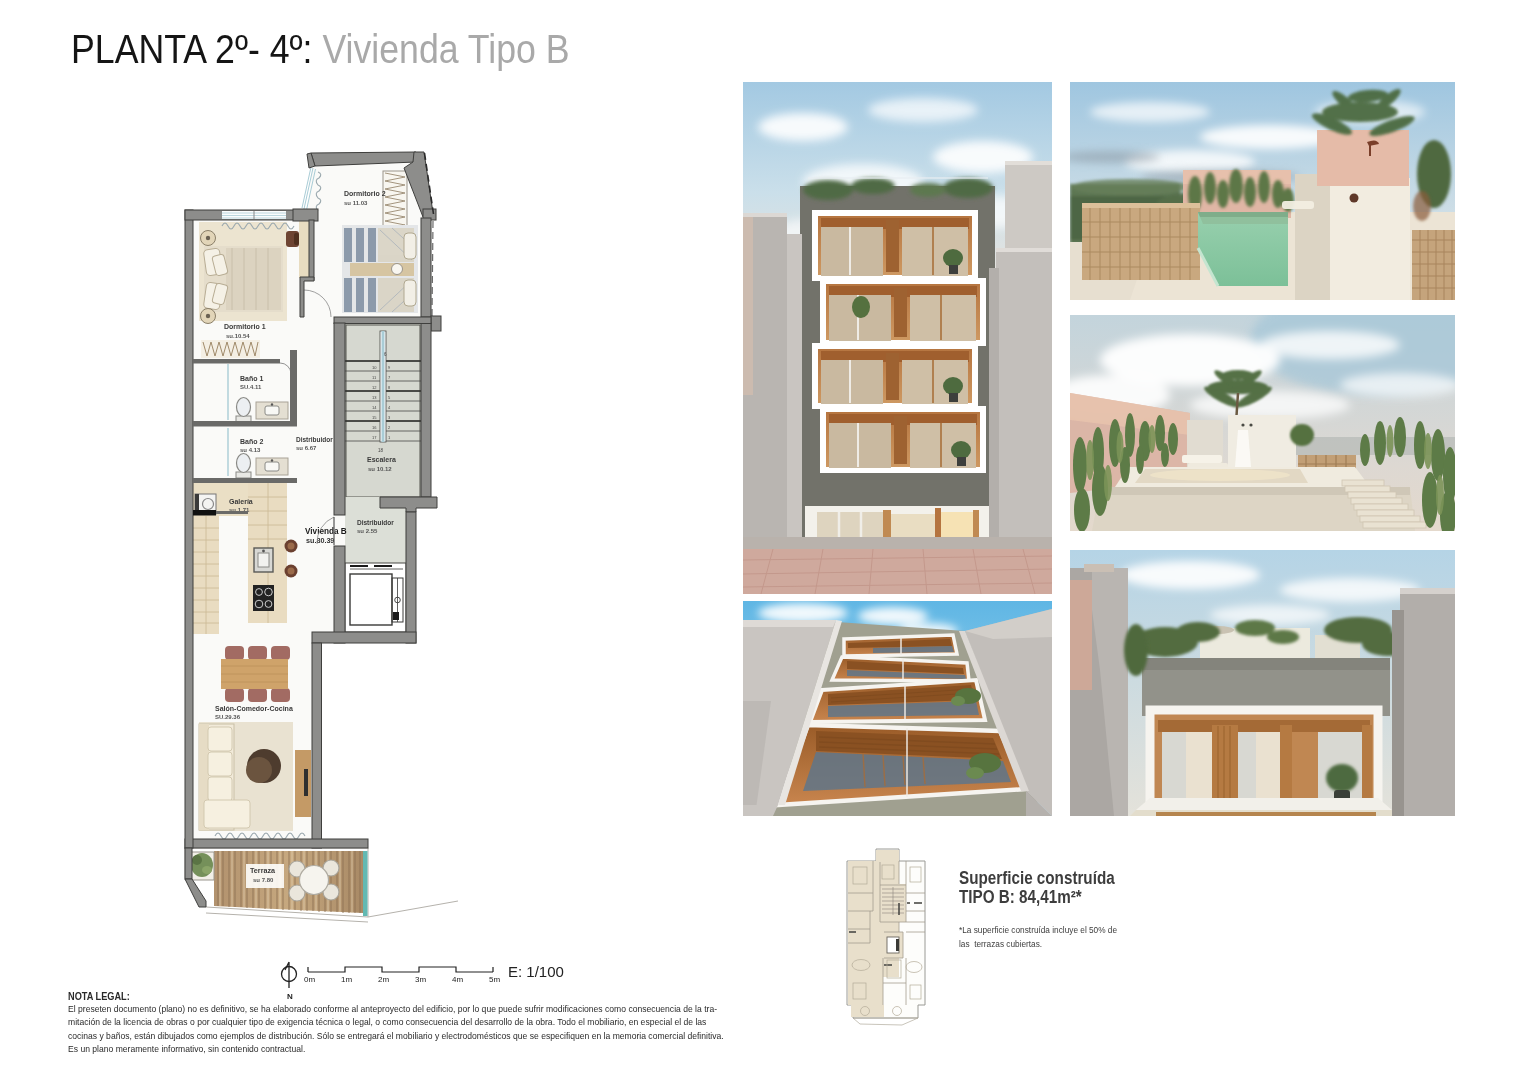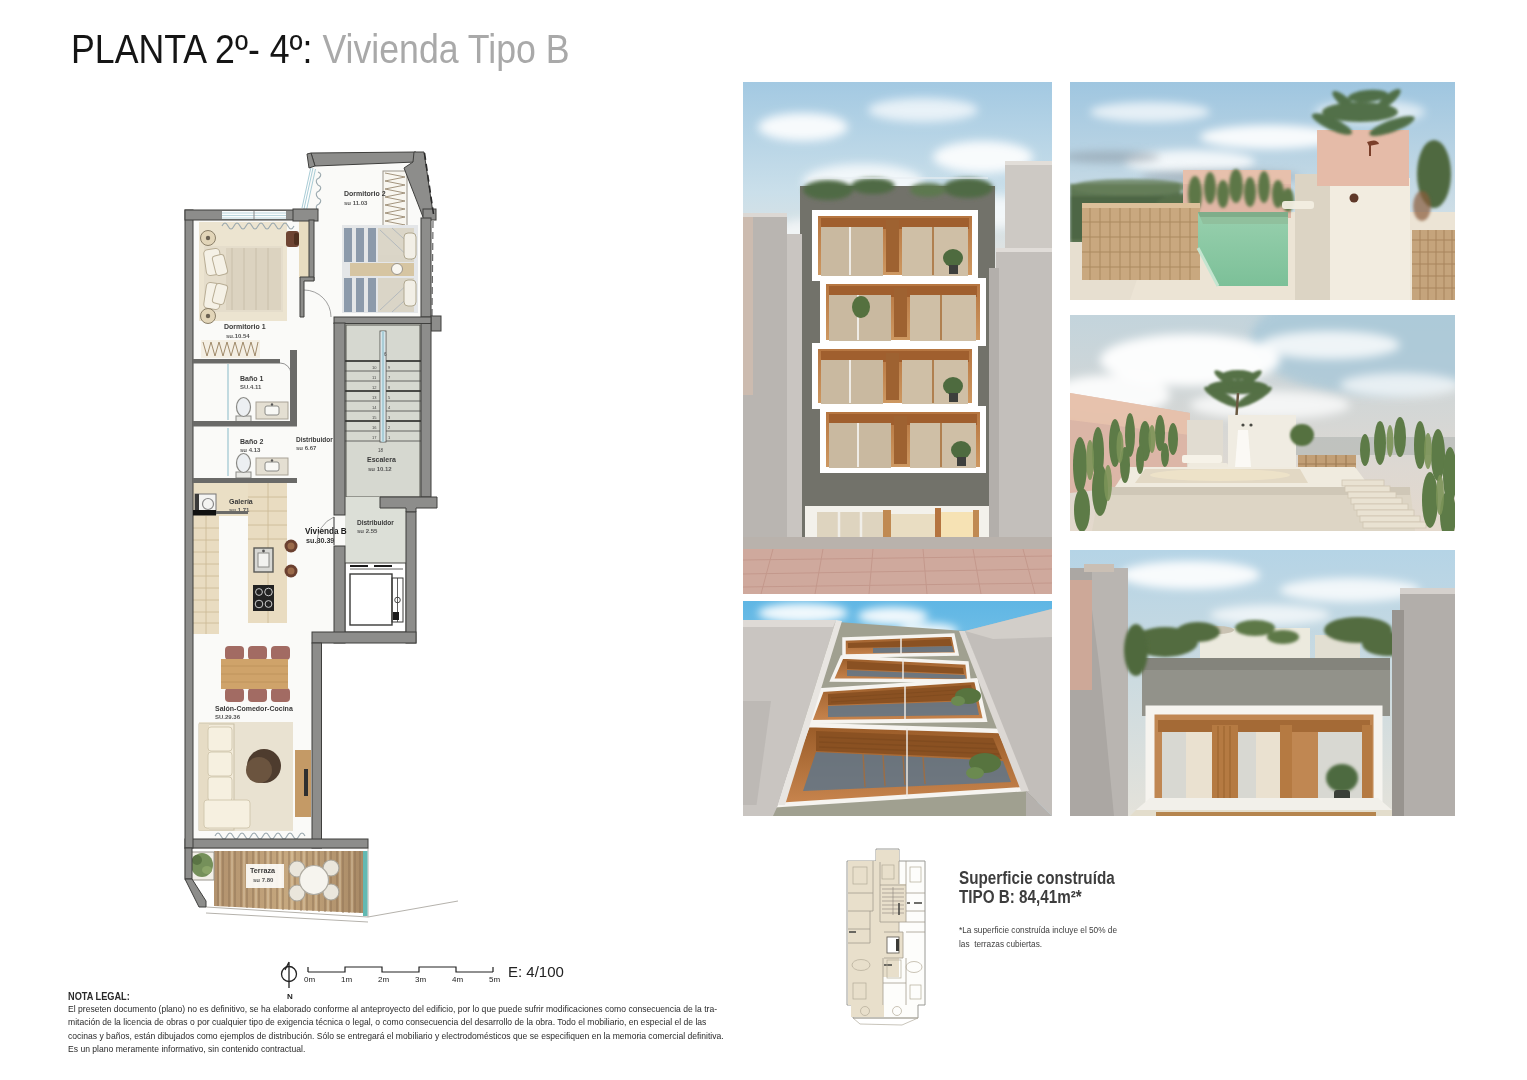--- a/index.html
+++ b/index.html
@@ -1053,18 +1053,18 @@
   <g font-size="8" fill="#222">
     <text x="4" y="24">0m</text>
       <text x="41" y="24">1m</text>
       <text x="78" y="24">2m</text>
     <text x="115" y="24">3m</text>
       <text x="152" y="24">4m</text>
       <text x="189" y="24">5m</text>
   </g>
 </svg>
 
-<div class="abs" style="left:508px;top:963px;font-size:15px;color:#222;">E: 4/100</div>
+<div class="abs" style="left:508px;top:963px;font-size:15px;color:#222;">E: 1/100</div>
 
 <div class="abs" style="left:68px;top:990px;color:#2a2a2a;transform:scaleX(0.875);transform-origin:0 0;">
   <div style="font-size:10.5px;font-weight:bold;">NOTA LEGAL:</div>
   <div style="font-size:9.8px;line-height:13.4px;white-space:nowrap;">El preseten documento (plano) no es definitivo, se ha elaborado conforme al anteproyecto del edificio, por lo que puede sufrir modificaciones como consecuencia de la tra-<br>mitación de la licencia de obras o por cualquier tipo de exigencia técnica o legal, o como consecuencia del desarrollo de la obra. Todo el mobiliario, en especial el de las<br>cocinas y baños, están dibujados como ejemplos de distribución. Sólo se entregará el mobiliario y electrodomésticos que se especifiquen en la memoria comercial definitiva.<br>Es un plano meramente informativo, sin contenido contractual.</div>
 </div>
 
 </body></html>

